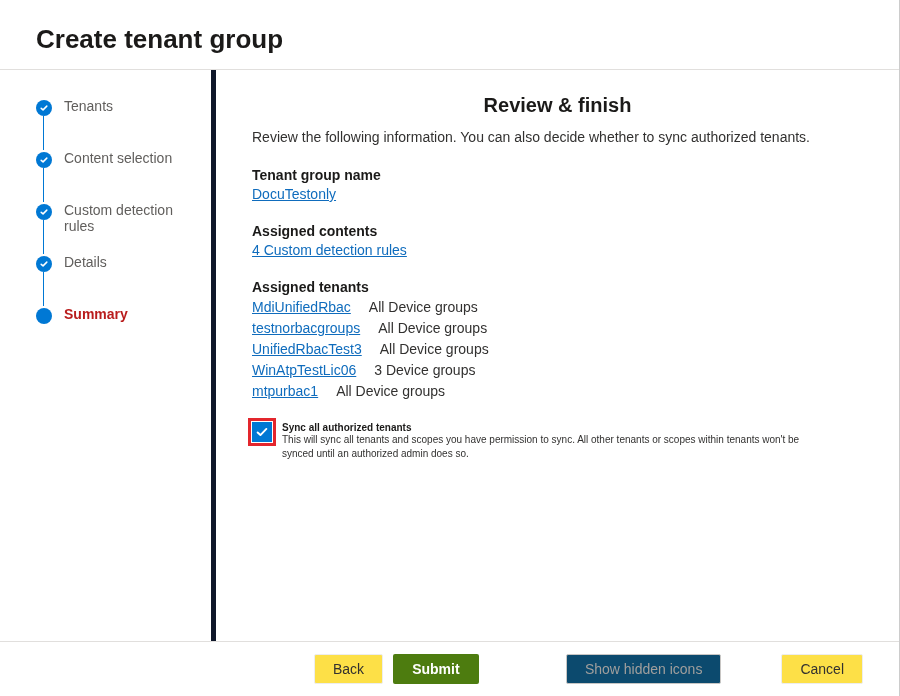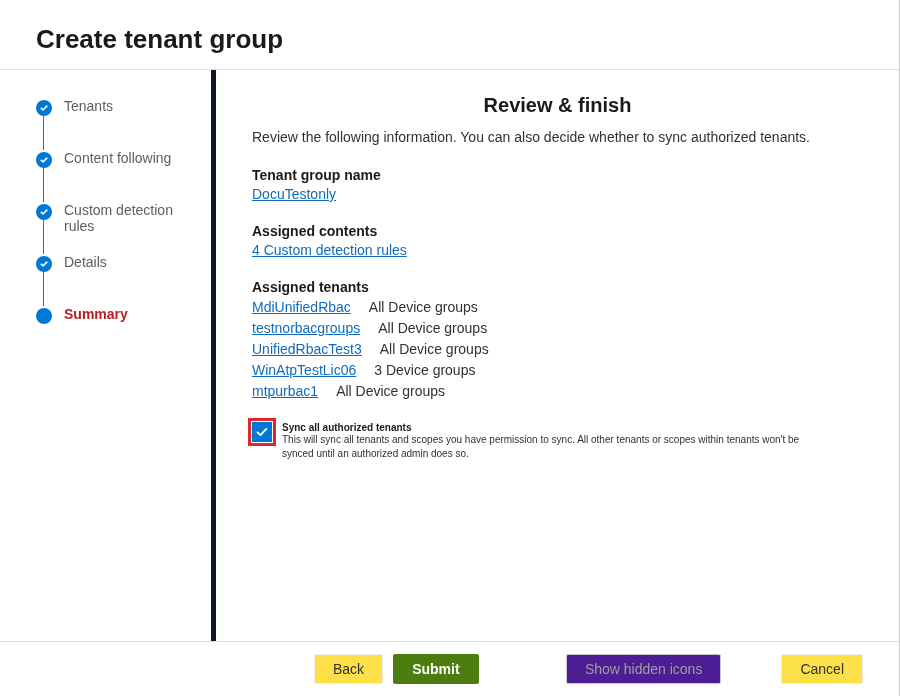--- a/index.html
+++ b/index.html
@@ -157,21 +157,21 @@
     background: #fde047;
     color: #323130;
     border-color: #ededed;
   }
   .btn-primary {
     background: #4d7c0f;
     color: #fff;
     font-weight: 600;
   }
   .btn-ghost {
-    background: #4c1d95;
+    background: #0c4a6e;
     border: 1px solid #c8c6c4;
     color: #a19f9d;
     cursor: default;
   }
   .footer .grow { flex: 1; }
 </style>
 </head>
 <body>
 
 <div class="page">
@@ -190,21 +190,21 @@
               </svg>
             </span>
             <span>Tenants</span>
           </li>
           <li class="step">
             <span class="bullet">
               <svg viewBox="0 0 16 16">
                 <path d="M3.5 8.5 L6.5 11 L12.5 5" stroke="#fff" stroke-width="2.4" fill="none" stroke-linecap="round" stroke-linejoin="round"></path>
               </svg>
             </span>
-            <span>Content following</span>
+            <span>Content selection</span>
           </li>
           <li class="step">
             <span class="bullet">
               <svg viewBox="0 0 16 16">
                 <path d="M3.5 8.5 L6.5 11 L12.5 5" stroke="#fff" stroke-width="2.4" fill="none" stroke-linecap="round" stroke-linejoin="round"></path>
               </svg>
             </span>
             <span>Custom detection rules</span>
           </li>
           <li class="step">

